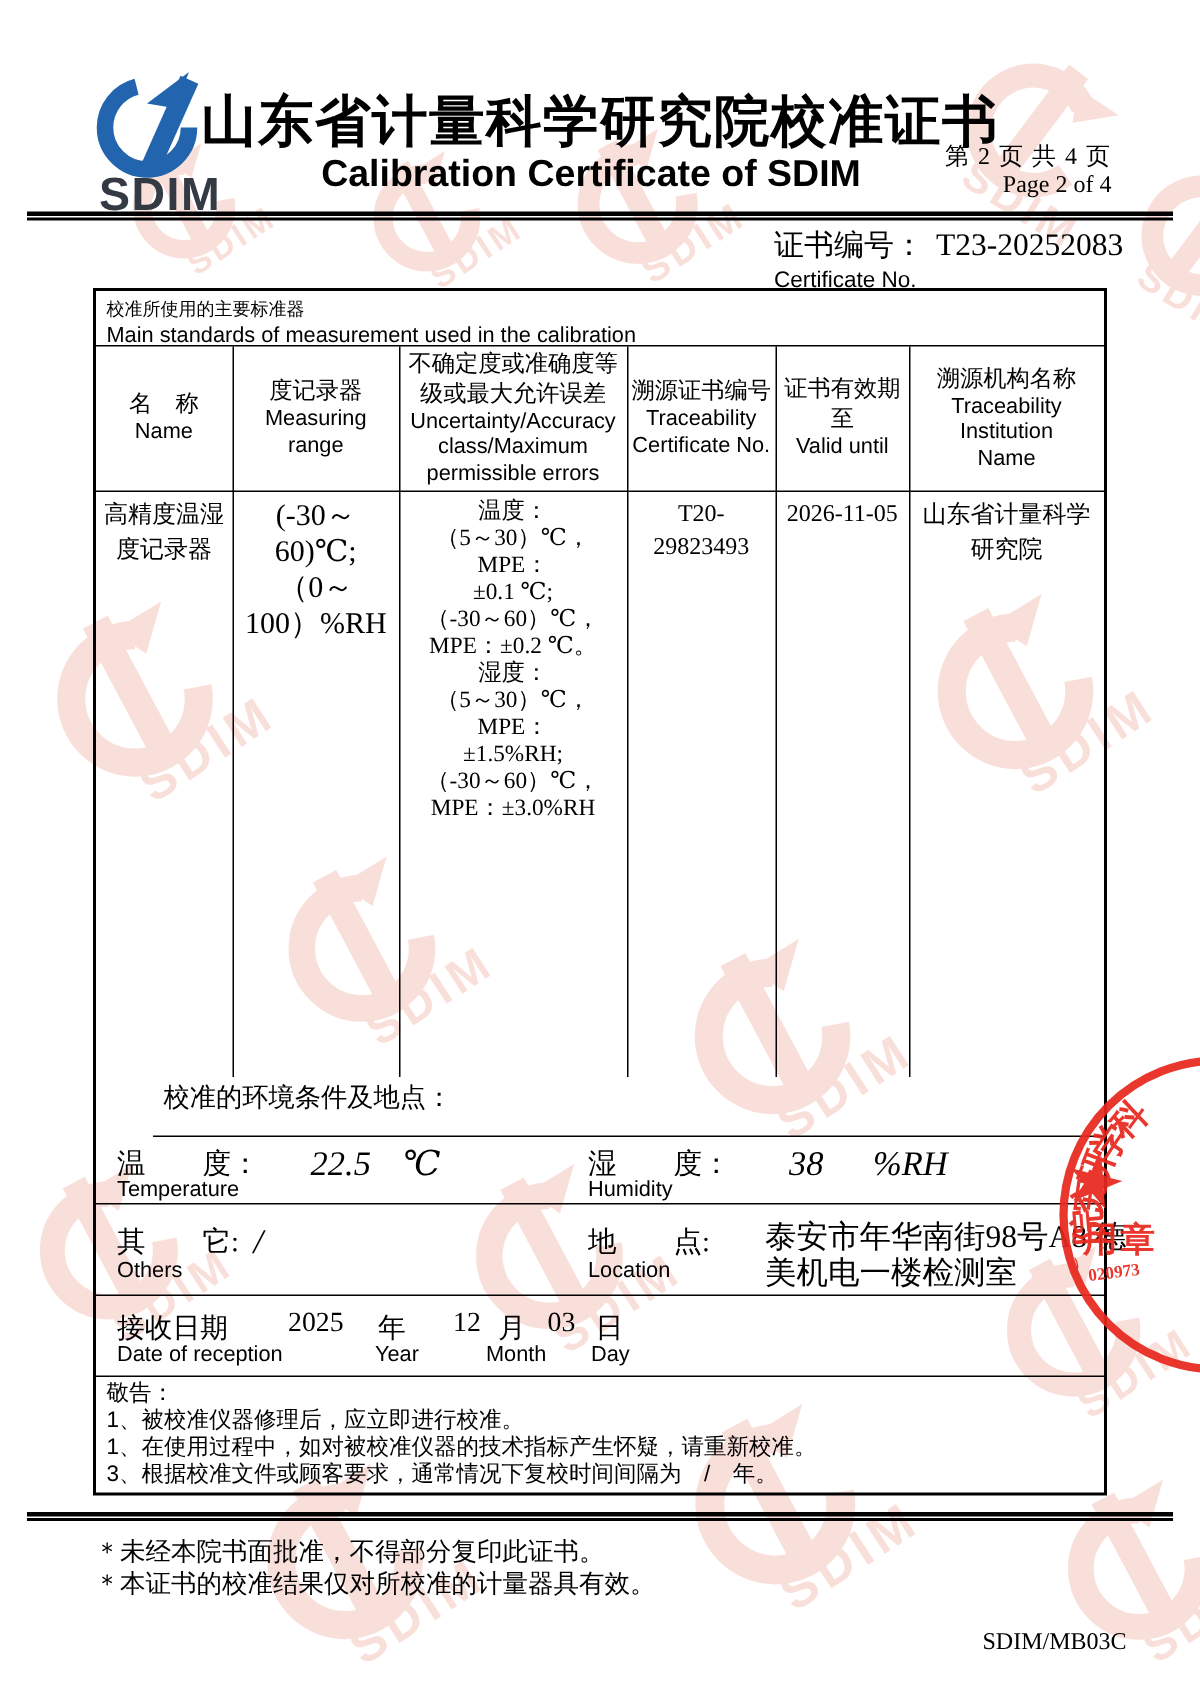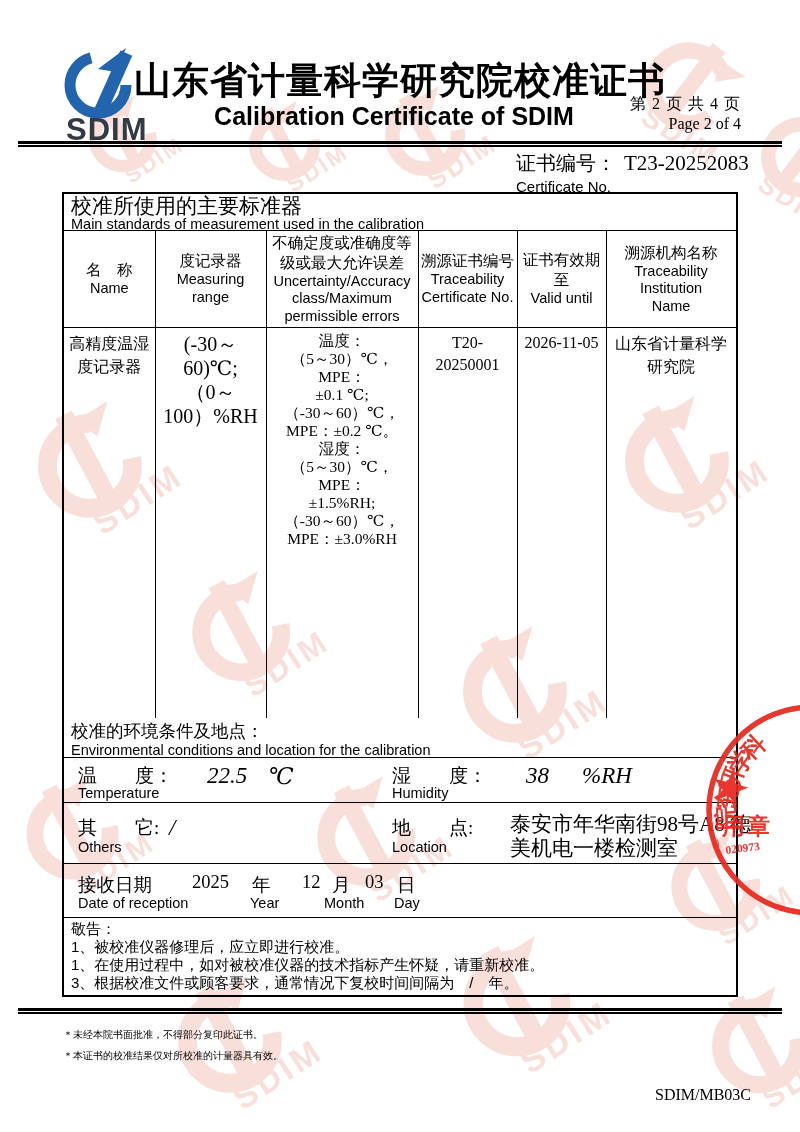--- a/index.html
+++ b/index.html
@@ -33,51 +33,51 @@
   .cert-no { position:absolute; top:150px; left:516px; z-index:1; }
   .cert-no .line1 { font-size:20px; }
   .cert-no .num { font-size:21px; padding-left:8px; }
   .cert-no .line2 { font-size:15px; margin-top:1px; }
 
   
   .main-box { position:absolute; left:62px; top:192px; width:676px; height:805px;
     border:2px solid #000; z-index:1; background:transparent; }
   .sec { border-bottom:1px solid #000; position:relative; }
   .sec-a { height:37px; padding:1px 7px 0 7px; }
-  .sec-a .cn { font-size:21px; line-height:22px; }
+  .sec-a .cn { font-size:12px; line-height:22px; }
   .sec-a .en { font-size:14.5px; line-height:15px; }
 
   table.std { width:100%; border-collapse:collapse; table-layout:fixed; }
   table.std th, table.std td { border:1px solid #000; text-align:center; padding:0 2px; }
   table.std th { height:96px; vertical-align:middle; font-weight:normal; }
   table.std td { height:391px; vertical-align:top; padding-top:4px; }
   th .cn { font-size:15.5px; line-height:20px; }
   th .en { font-size:14.5px; line-height:17.5px; }
   td.c-name   { font-size:16px; line-height:23px; }
   td.c-range  { font-size:20px; line-height:24px; }
   td.c-unc    { font-size:15.5px; line-height:18px; }
   td.c-trace, td.c-valid { font-size:16px; line-height:22px; }
   td.c-inst   { font-size:16px; line-height:23px; }
 
-  .sec-d { height:40px; padding:2px 7px 0 7px; }
+  .sec-d { height:40px; padding:2px 7px 0 7px;margin-left:38px; }
   .sec-d .cn { font-size:17.5px; line-height:23px; }
   .sec-d .en { font-size:14.5px; line-height:15px; }
   .sec-e { height:45px; }
   .sec-f { height:61px; }
   .sec-g { height:54px; }
   .sec-h { height:74px; border-bottom:none; padding:2px 7px 0 7px; }
   .sec-h div { font-size:15px; line-height:18px; font-family:"Liberation Sans","DejaVu Sans",sans-serif; }
 
   .lbl-cn  { font-size:19px; white-space:pre; }
   .lbl-en  { font-size:14.5px; }
   .val     { font-size:23px;font-style:italic; }
   .loc-val { font-size:21px; line-height:24px; width:260px; }
 
   
-  .footnotes { position:absolute; left:63px; top:1024px; font-size:10px; line-height:21px; z-index:1; }
+  .footnotes { position:absolute; left:63px; top:1024px; font-size:17px; line-height:21px; z-index:1; }
   .doc-code  { position:absolute; left:655px; top:1086px; font-size:16px; z-index:1; }
 
   
   .stamp { position:absolute; left:700px; top:693px; z-index:3; opacity:0.93; }
 </style>
 </head>
 <body>
 
 <div class="page">
 
@@ -221,31 +221,30 @@
         <td class="c-unc preline">温度：
 （5～30）℃，MPE：
 ±0.1 ℃;
 （-30～60）℃，
 MPE：±0.2 ℃。
 湿度：
 （5～30）℃，MPE：
 ±1.5%RH;
 （-30～60）℃，
 MPE：±3.0%RH</td>
-        <td class="c-trace">T20-20250001</td>
+        <td class="c-trace">T20-29823493</td>
         <td class="c-valid">2026-11-05</td>
         <td class="c-inst preline">山东省计量科学
 研究院</td>
       </tr>
     </tbody>
       </table>
 
     <div class="sec sec-d sans">
       <div class="cn">校准的环境条件及地点：</div>
-      <div class="en">Environmental conditions and location for the calibration</div>
     </div>
 
     <div class="sec sec-e">
       <span class="abs lbl-cn" style="left:14px;top:5px">温　　度：</span>
       <span class="abs val" style="left:143px;top:5px">22.5</span>
       <span class="abs val" style="left:204px;top:5px">℃</span>
       <span class="abs lbl-en sans" style="left:14px;top:27px">Temperature</span>
       <span class="abs lbl-cn" style="left:328px;top:5px">湿　　度：</span>
       <span class="abs val" style="left:462px;top:5px">38</span>
       <span class="abs val" style="left:518px;top:5px">%RH</span>

